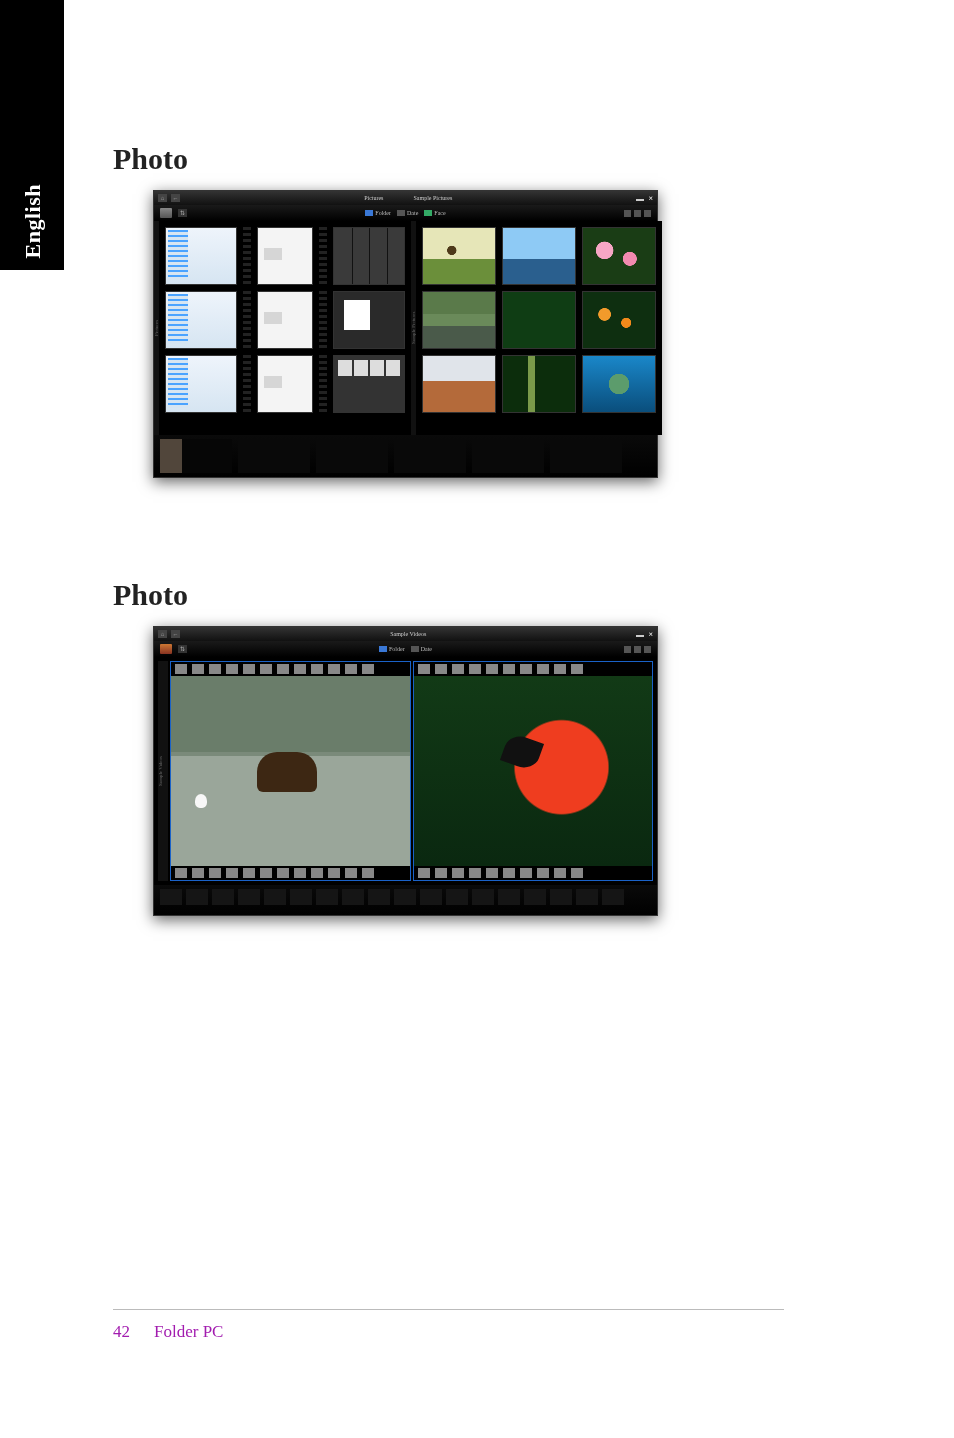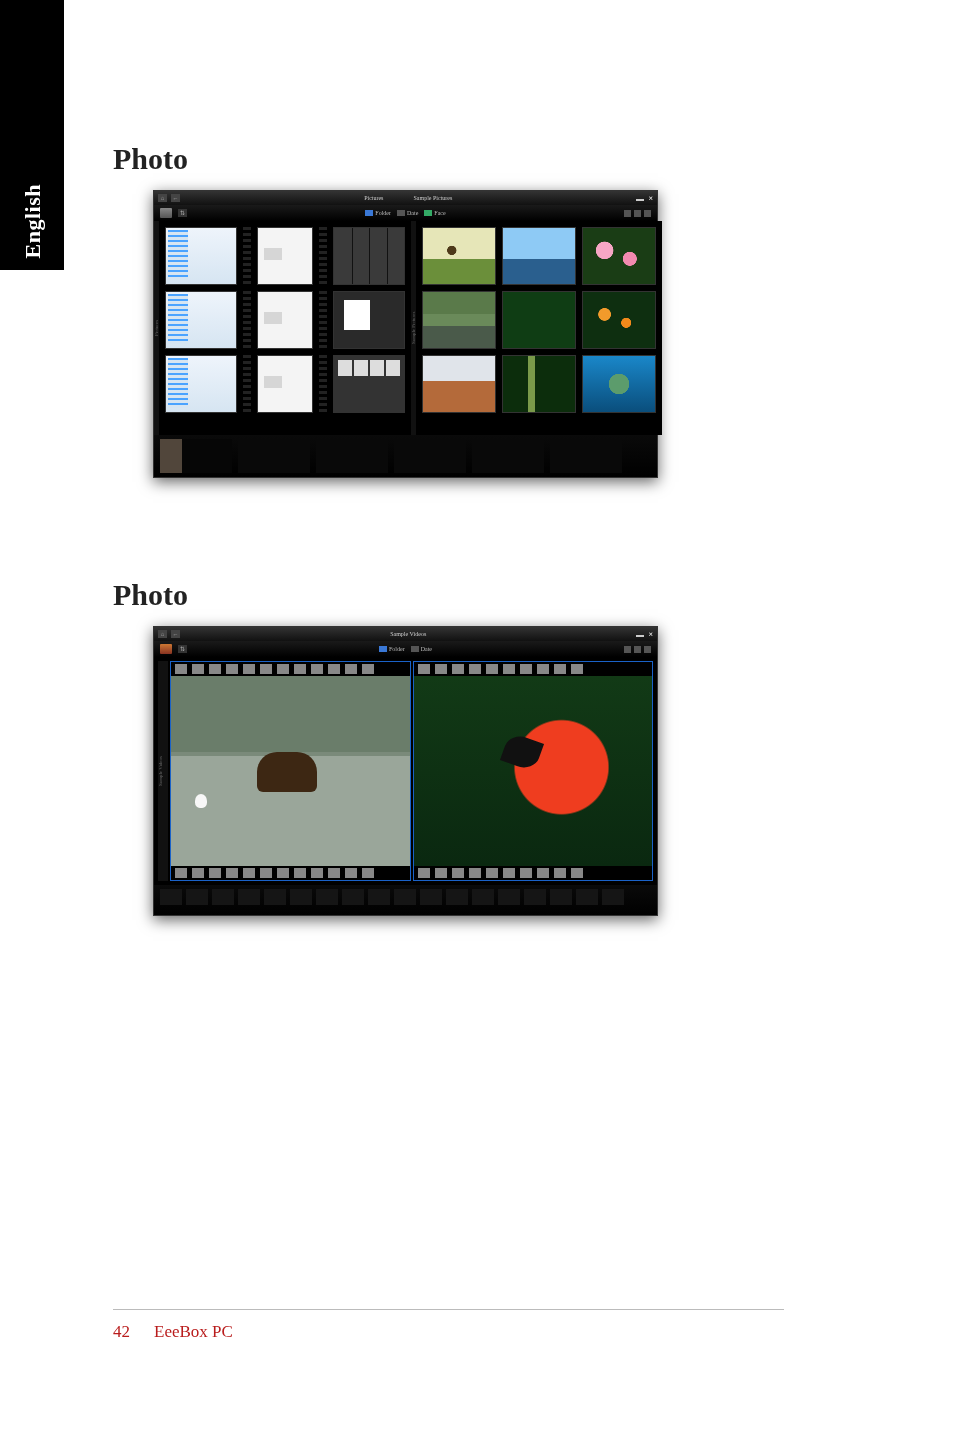--- a/index.html
+++ b/index.html
@@ -117,21 +117,21 @@
   .butterfly::after{content:"";position:absolute;left:38%;top:32%;width:36px;height:30px;background:#111;border-radius:50% 0 50% 0;transform:rotate(20deg);}
   .video-bottom{
     height:30px; background:linear-gradient(#0a0a0a,#000);
     display:flex; gap:4px; padding:4px 6px; overflow:hidden;
   }
   .vb-thumb{width:22px;height:16px;background:#2a2a2a;filter:brightness(0.5);}
   .side-label-v{ width:10px; background:#111; color:#666; font-size:5px; writing-mode:vertical-rl; transform:rotate(180deg); text-align:center; padding:2px 0;}
 
   
   .footer-rule{ position:absolute; left:113px; right:170px; bottom:128px; border-top:1px solid #bbb;}
-  .footer{ position:absolute; left:113px; bottom:96px; font-size:17px; color:#b91c1c; display:flex; gap:24px;}
+  .footer{ position:absolute; left:113px; bottom:96px; font-size:17px; color:#a21caf; display:flex; gap:24px;}
 </style>
 </head>
 <body>
 
 <div class="page">
 
   <div class="lang-tab">
     <span>English</span>
   </div>
 
@@ -356,16 +356,16 @@
           <div class="vb-thumb"></div>
         </div>
       </div>
     </div>
 
   </div>
 
   <div class="footer-rule"></div>
   <div class="footer">
     <span>42</span>
-    <span>EeeBox PC</span>
+    <span>Folder PC</span>
   </div>
 
 </div>
 
 </body></html>

